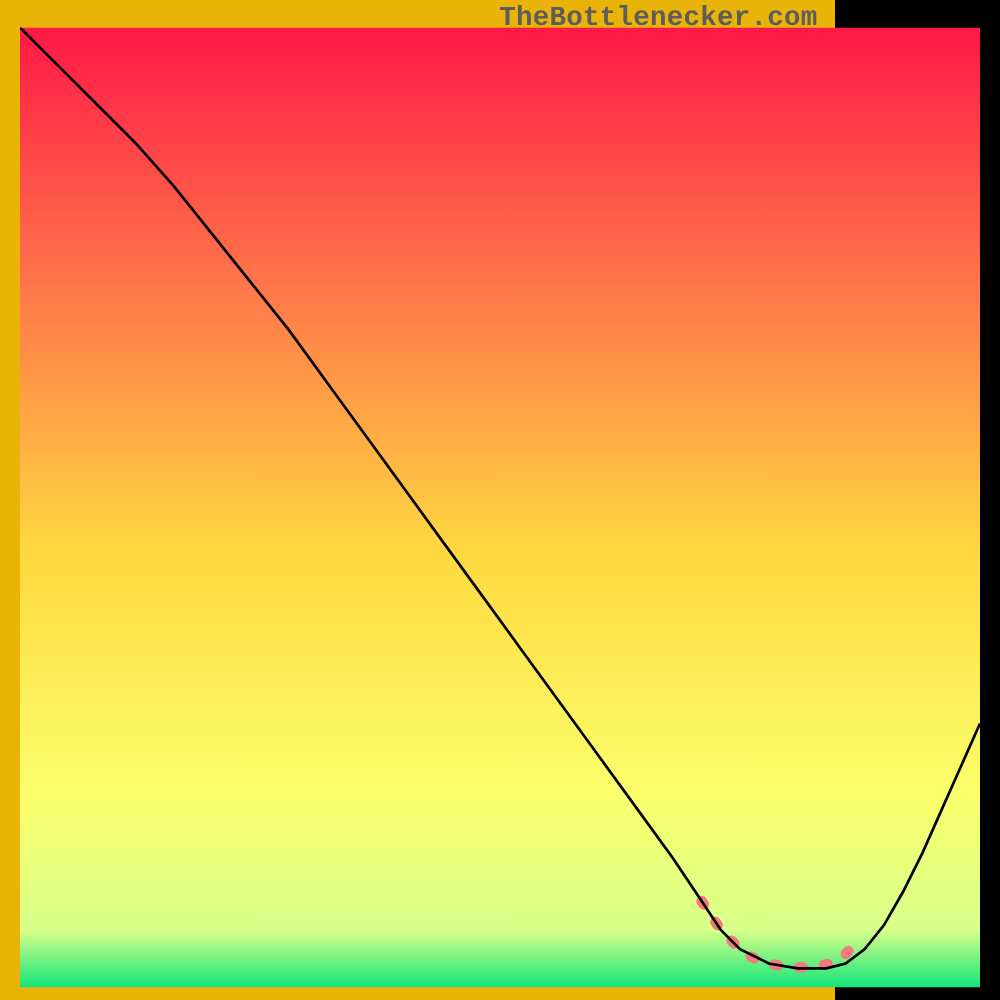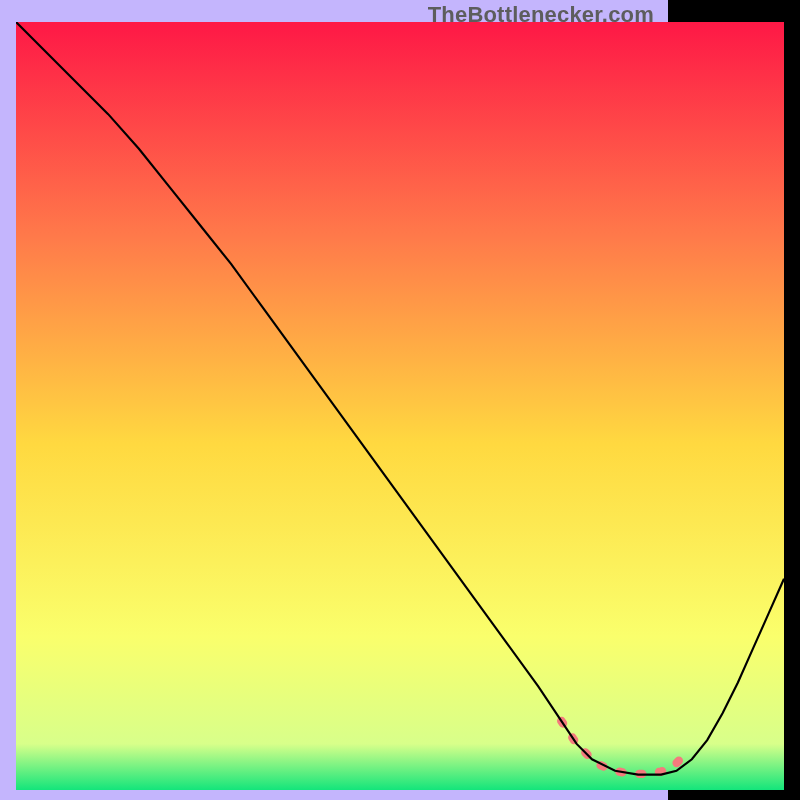--- a/index.html
+++ b/index.html
@@ -7,21 +7,22 @@
     padding: 0;
     width: 800px;
     height: 800px;
     background: #000;
     font-family: Arial, Helvetica, sans-serif;
   }
   .frame {
     position: relative;
     width: 668px;
     height: 800px;
-    background: #c4b5fd;
+    background: #eab308;
+    font-family: Liberation Mono, monospace;
   }
   .plot {
     position: absolute;
     left: 16px;
     top: 22px;
     width: 768px;
     height: 768px;
   }
   .watermark {
     position: absolute;

